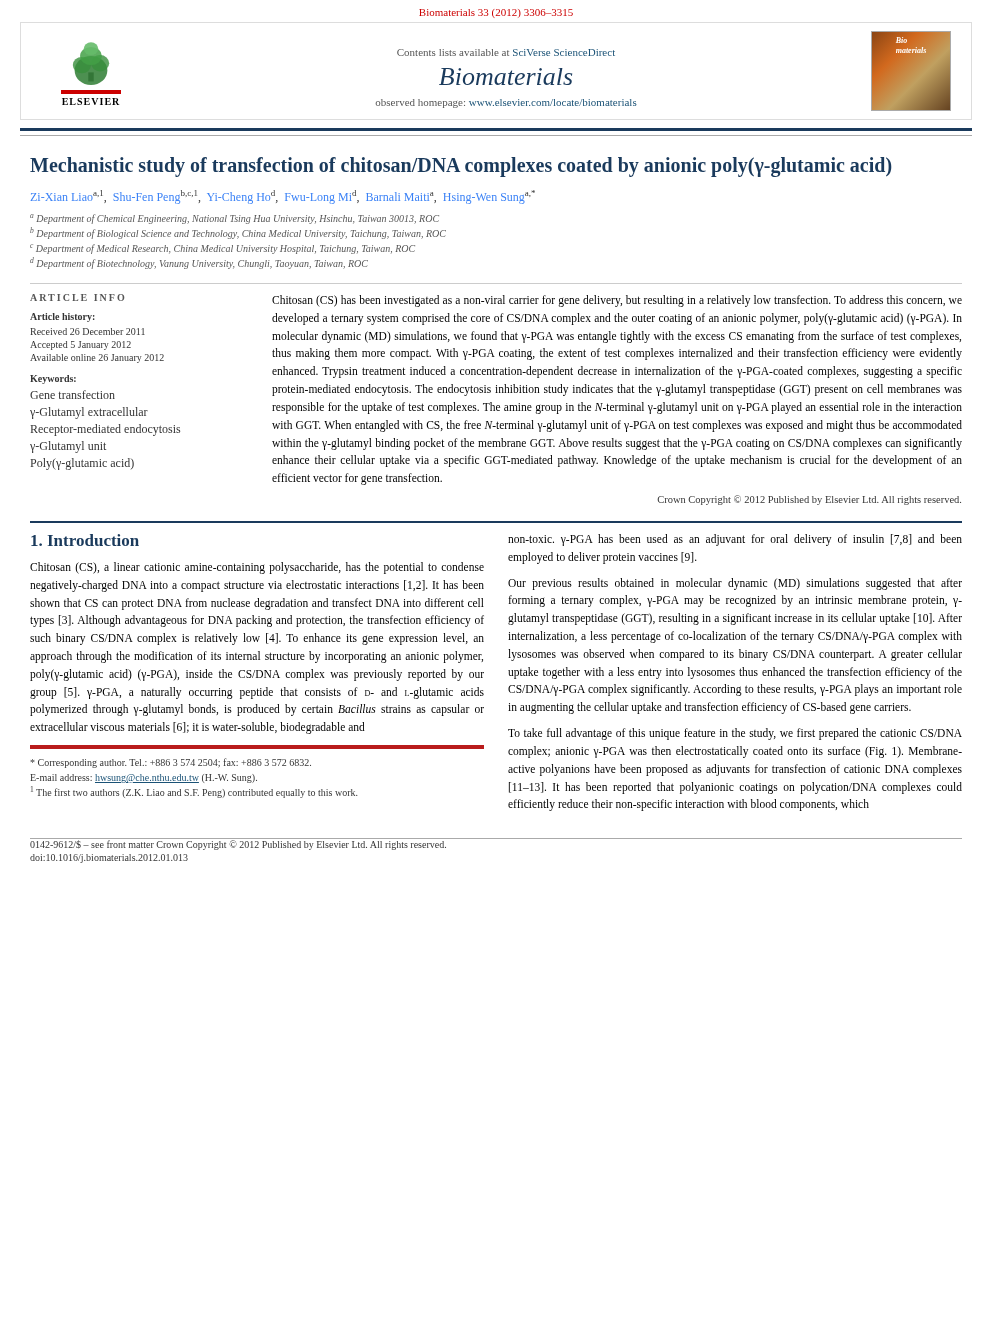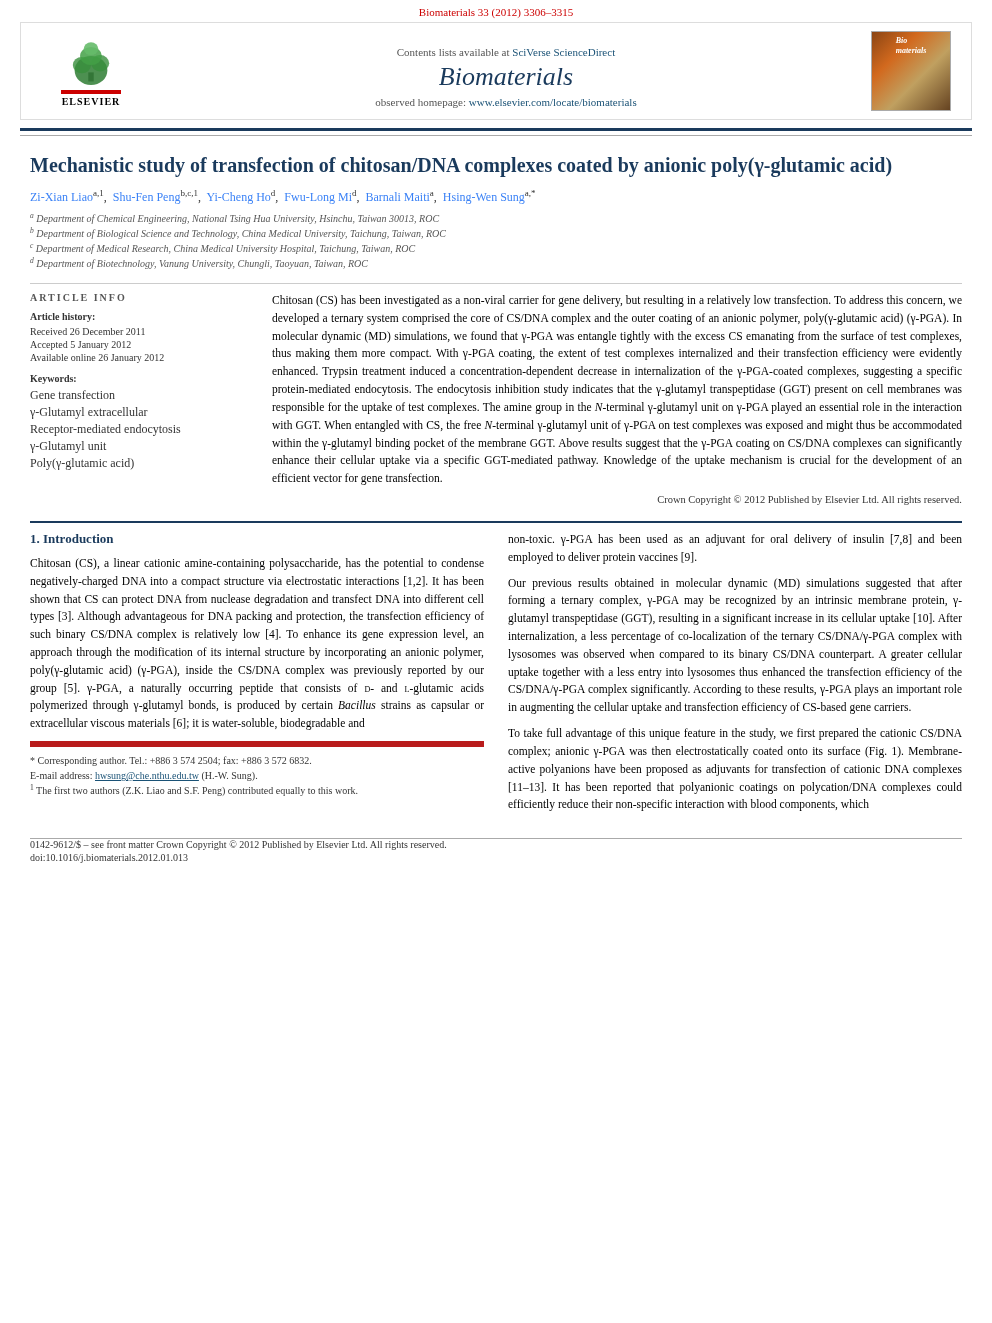--- a/index.html
+++ b/index.html
@@ -241,36 +241,36 @@
 
     .body-two-col {
       display: flex;
       gap: 24px;
     }
     .body-col {
       flex: 1;
     }
 
     .section-heading {
-      font-size: 13px;
+      font-size: 17px;
       font-weight: bold;
       color: #1a3a5c;
       margin-bottom: 8px;
     }
 
     .body-para {
       font-size: 11.5px;
       line-height: 1.55;
       text-align: justify;
       color: #000;
       margin-bottom: 8px;
     }
 
     .footnote-area {
-      border-top: 6px solid #b91c1c;
+      border-top: 4px solid #b91c1c;
       padding-top: 6px;
     }
     .footnote-text {
       font-size: 10px;
       color: #333;
       line-height: 1.5;
     }
 
     .bottom-bar {
       border-top: 1px solid #aaa;

